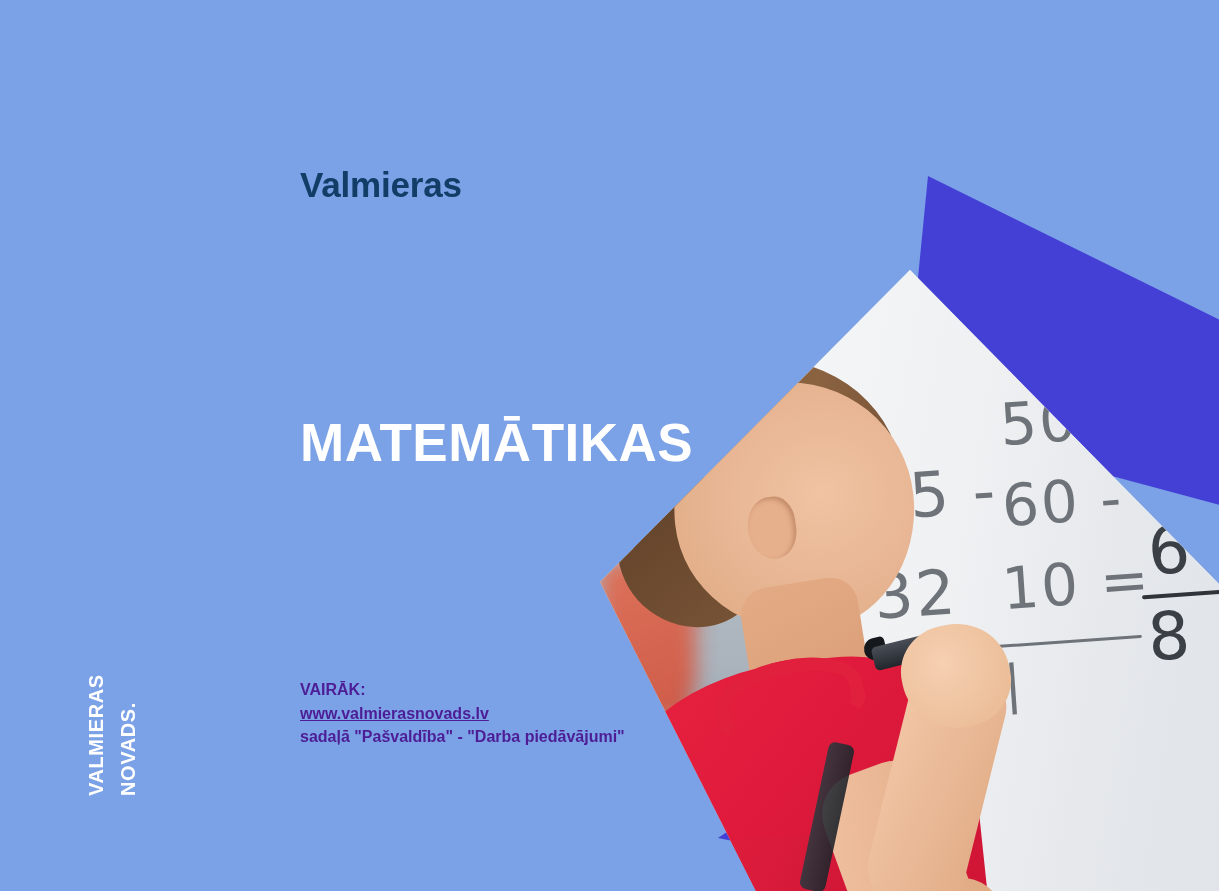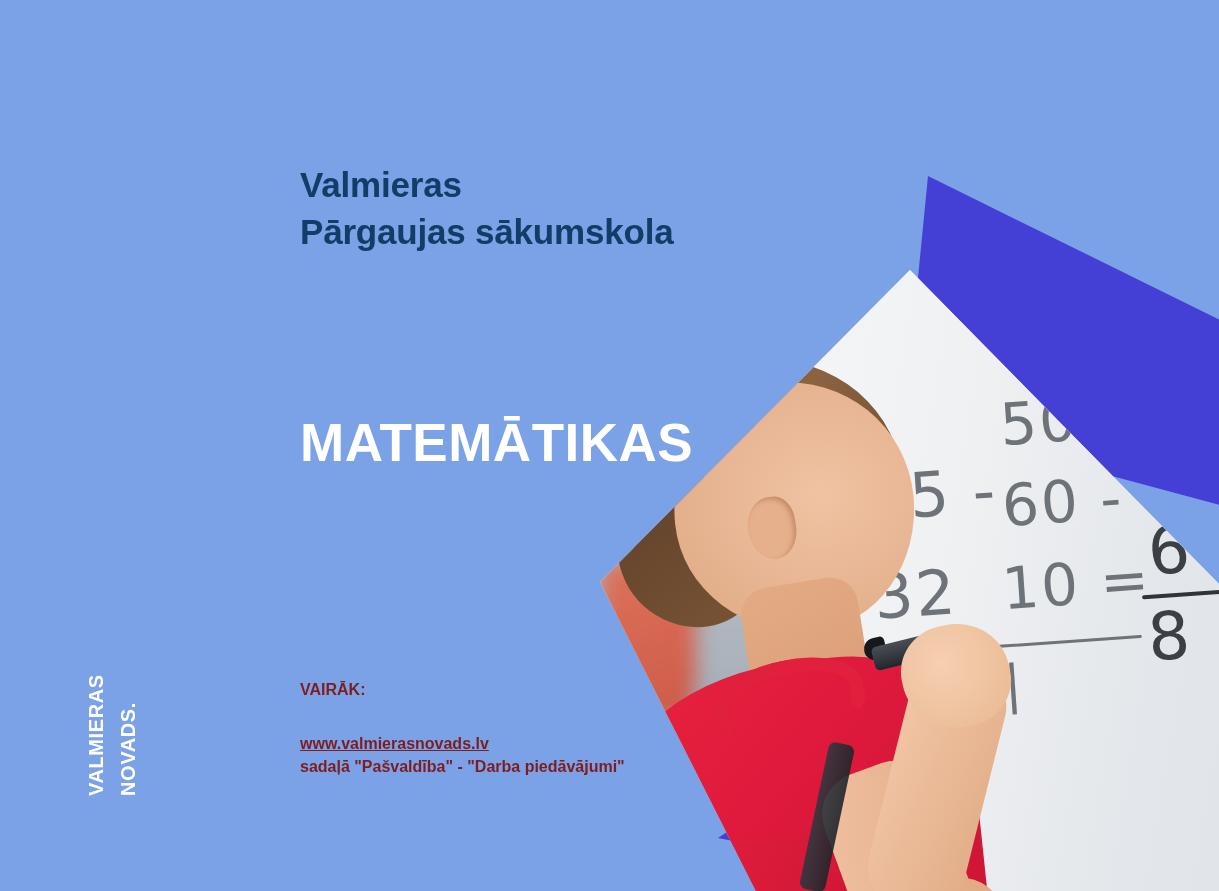--- a/index.html
+++ b/index.html
@@ -259,27 +259,27 @@
     font-size:53px;
     font-weight:bold;
     line-height:1.25;
     letter-spacing:0.5px;
   }
   #main-title .line { display:block; white-space:nowrap; }
 
   #contact {
     position:absolute;
     left:300px; top:678px;
-    color:#7f1d1d;
+    color:#4c1d95;
     font-size:16px;
     font-weight:bold;
     line-height:1.48;
   }
   #contact .line { display:block; white-space:nowrap; }
-  #contact .link { text-decoration:underline;margin-top:30px; }
+  #contact .link { text-decoration:underline; }
 
   
   #logo {
     position:absolute;
     left:104px; top:616px;
     width:70px; height:180px;
   }
   #logo .logo-line {
     position:absolute;
     bottom:0; left:0;
@@ -342,21 +342,20 @@
       <div class="boy-arm-fore"></div>
       <div class="marker-tip"></div>
       <div class="marker"></div>
       <div class="boy-hand"></div>
 
     </div>
   </div>
 
   <div id="heading">
     <span class="line">Valmieras</span>
-    <span class="line">Pārgaujas sākumskola</span>
   </div>
 
   <div id="main-title">
     <span class="line">MATEMĀTIKAS</span>
   </div>
 
   <div id="contact">
     <span class="line">VAIRĀK:</span>
     <span class="line link">www.valmierasnovads.lv</span>
     <span class="line">sadaļā "Pašvaldība" - "Darba piedāvājumi"</span>

